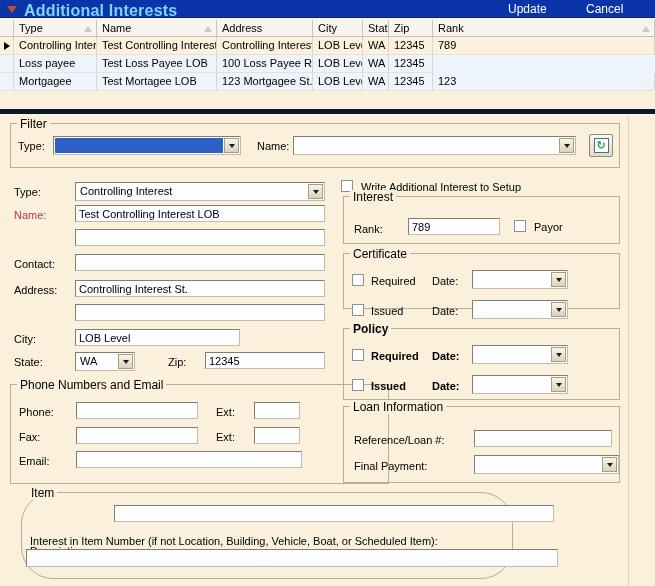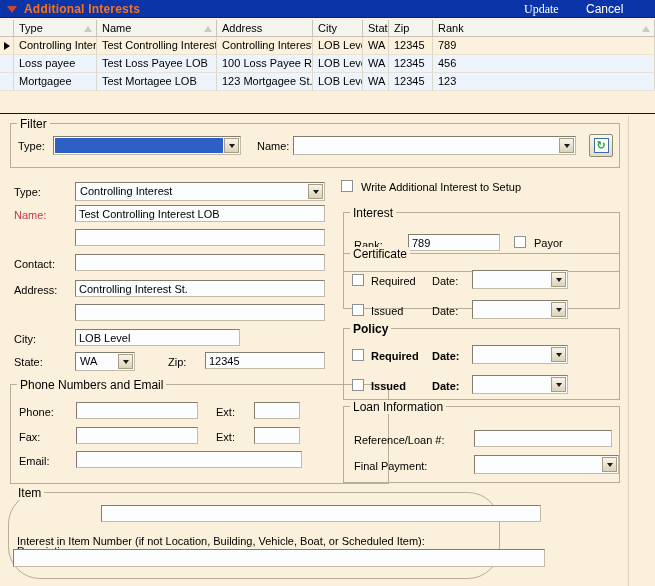--- a/index.html
+++ b/index.html
@@ -18,31 +18,31 @@
   .titlebar {
     position:absolute; left:0; top:0; width:655px; height:18px;
     background:#0B34A8; border-bottom:1px solid #08247A;
   }
   .title-tri {
     position:absolute; left:7px; top:6px; width:0; height:0;
     border-left:5px solid transparent; border-right:5px solid transparent;
     border-top:7px solid #C24A38;
   }
   .title-text {
-    position:absolute; left:24px; top:2px; color:#f97316;
-    font-weight:bold; font-size:12px; letter-spacing:.2px;
+    position:absolute; left:24px; top:2px; color:#7dd3fc;
+    font-weight:bold; font-size:16px; letter-spacing:.2px;
   }
   .titlebar-link {
     position:absolute; top:2px; color:#FFF; font-size:12px; cursor:pointer;
   }
 
   
   .grid-area {
     position:absolute; left:0; top:19px; width:655px; height:95px;
-    background:#FBF0DB; border-bottom:1px solid #0f172a;
+    background:#FBF0DB; border-bottom:5px solid #0f172a;
   }
   .grid-head {
     position:absolute; left:0; top:1px; width:655px; height:17px;
     background:#F5F4EE; border-bottom:1px solid #C6C2B5; display:flex;
   }
   .th {
     position:relative; height:100%; padding:2px 3px 0 5px;
     border-right:1px solid #C8C4B8; overflow:hidden; white-space:nowrap;
   }
   .grid-row {
@@ -118,21 +118,21 @@
   }
   .red-label { color:#C2354B; }
   .vline { position:absolute; width:1px; background:#DCD3BD; }
 </style>
 </head>
 <body>
 
 <div class="titlebar">
   <div class="title-tri"></div>
   <div class="title-text">Additional Interests</div>
-  <div class="titlebar-link" style="left:524px;font-family:Liberation Serif, serif;">Update</div>
+  <div class="titlebar-link" style="left:508px;">Update</div>
   <div class="titlebar-link" style="left:586px;">Cancel</div>
 </div>
 
 <div class="grid-area">
   <div class="grid-head">
     <div class="th c-marker"></div>
     <div class="th c-type"><span>Type</span><span class="sort-icon"></span></div>
     <div class="th c-name"><span>Name</span><span class="sort-icon"></span></div>
     <div class="th c-addr"><span>Address</span></div>
     <div class="th c-city"><span>City</span></div>
@@ -155,21 +155,20 @@
   </div>
 
   <div class="grid-row row-alt" style="top:36px;">
     <div class="td c-marker"></div>
     <div class="td c-type">Loss payee</div>
     <div class="td c-name">Test Loss Payee LOB</div>
     <div class="td c-addr">100 Loss Payee Rd.</div>
     <div class="td c-city">LOB Level</div>
     <div class="td c-state">WA</div>
     <div class="td c-zip">12345</div>
-    <div class="td c-rank">456</div>
   </div>
 
   <div class="grid-row row-alt" style="top:54px;">
     <div class="td c-marker"></div>
     <div class="td c-type">Mortgagee</div>
     <div class="td c-name">Test Mortagee LOB</div>
     <div class="td c-addr">123 Mortgagee St.</div>
     <div class="td c-city">LOB Level</div>
     <div class="td c-state">WA</div>
     <div class="td c-zip">12345</div>
@@ -245,21 +244,21 @@
   <span class="lbl" style="left:205px; top:46px;">Ext:</span>
   <input class="tinput" style="left: 243px; top: 42px; width: 46px;" value="">
 
   <span class="lbl" style="left:8px; top:70px;">Email:</span>
   <input class="tinput" style="left: 65px; top: 66px; width: 226px;" value="">
 </div>
 
 <div class="checkbox" style="left:341px; top:180px;"></div>
 <span class="lbl" style="left:361px; top:181px;">Write Additional Interest to Setup</span>
 
-<div class="groupbox" style="left:343px; top:212px; width:277px; height:60px;">
+<div class="groupbox" style="left:343px; top:196px; width:277px; height:48px;">
   <span class="legend">Interest</span>
   <span class="lbl" style="left:10px; top:26px;">Rank:</span>
   <input class="tinput" style="left: 64px; top: 21px; width: 92px;" value="789">
   <div class="checkbox" style="left:170px; top:23px;"></div>
   <span class="lbl" style="left:190px; top:24px;">Payor</span>
 </div>
 
 <div class="groupbox" style="left:343px; top:253px; width:277px; height:56px;">
   <span class="legend">Certificate</span>
   <div class="checkbox" style="left:8px; top:20px;"></div>
@@ -310,19 +309,19 @@
   <input class="tinput" style="left: 130px; top: 23px; width: 138px;" value="">
   <span class="lbl" style="left:10px; top:53px;">Final Payment:</span>
   <div class="combo" style="left:130px; top:48px; width:145px;">
     <span class="combo-text"></span>
     <div class="combo-btn">
         <span class="arrow-dn"></span>
       </div>
   </div>
 </div>
 
-<div class="groupbox" style="left:8px; top:492px; width:492px; height:87px;border-radius:32px;">
+<div class="groupbox" style="left:21px; top:492px; width:492px; height:87px;border-radius:32px;">
   <span class="legend">Item</span>
   <span class="lbl" style="left:8px; top:16px;margin-top:36px;">Description:</span>
   <input class="tinput" style="left: 92px; top: 12px; width: 440px;" value="">
   <span class="lbl" style="left:8px; top:42px;">Interest in Item Number  (if not Location, Building, Vehicle, Boat, or Scheduled Item):</span>
   <input class="tinput" style="left: 4px; top: 56px; width: 532px; height: 18px;" value="">
 </div>
 
 </body></html>

